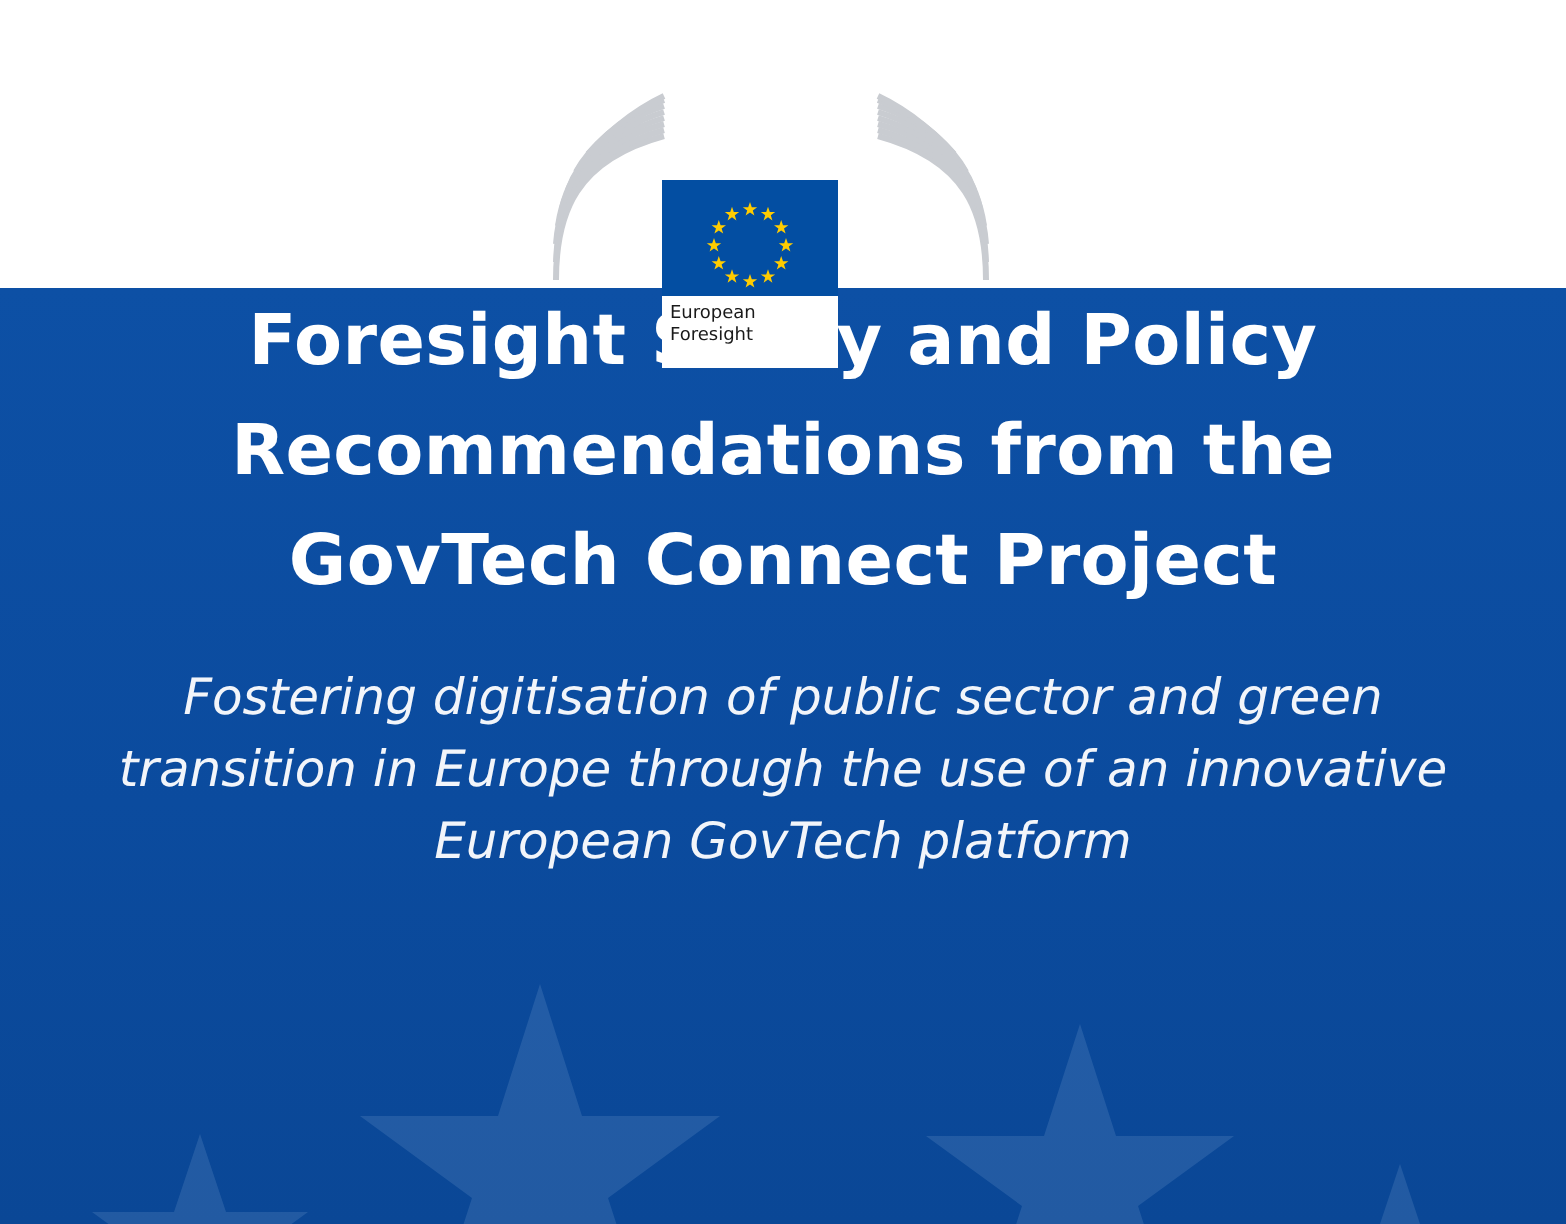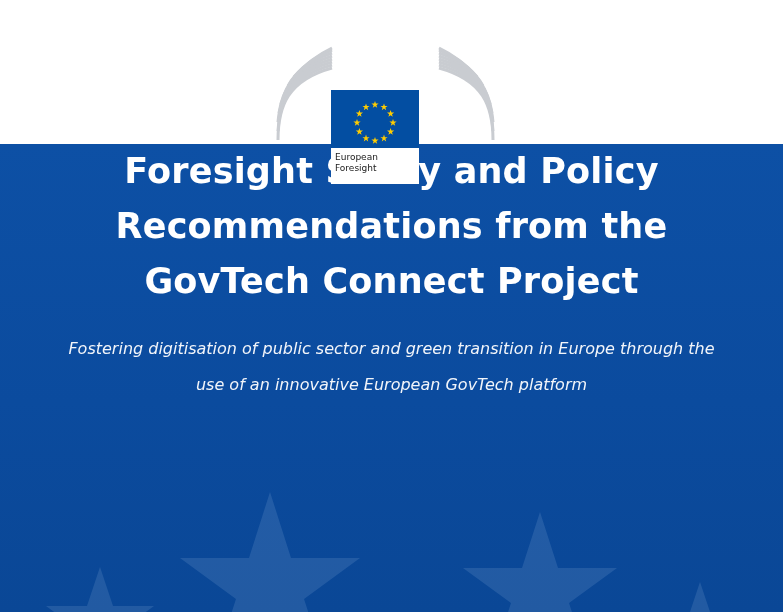--- a/index.html
+++ b/index.html
@@ -127,21 +127,21 @@
     line-height: 55px;
     letter-spacing: 0.2px;
   }
 
   .doc-subtitle {
     margin: 22px 0 0 0;
     padding: 0 55px;
     color: #f2f5fa;
     font-family: "DejaVu Sans", sans-serif;
     font-style: italic;
-    font-size: 16px;
+    font-size: 25px;
     line-height: 36px;
   }
 </style>
 </head>
 <body>
 
 <div class="page">
 
   <div class="header-band">
     <div class="logo-wrap">

